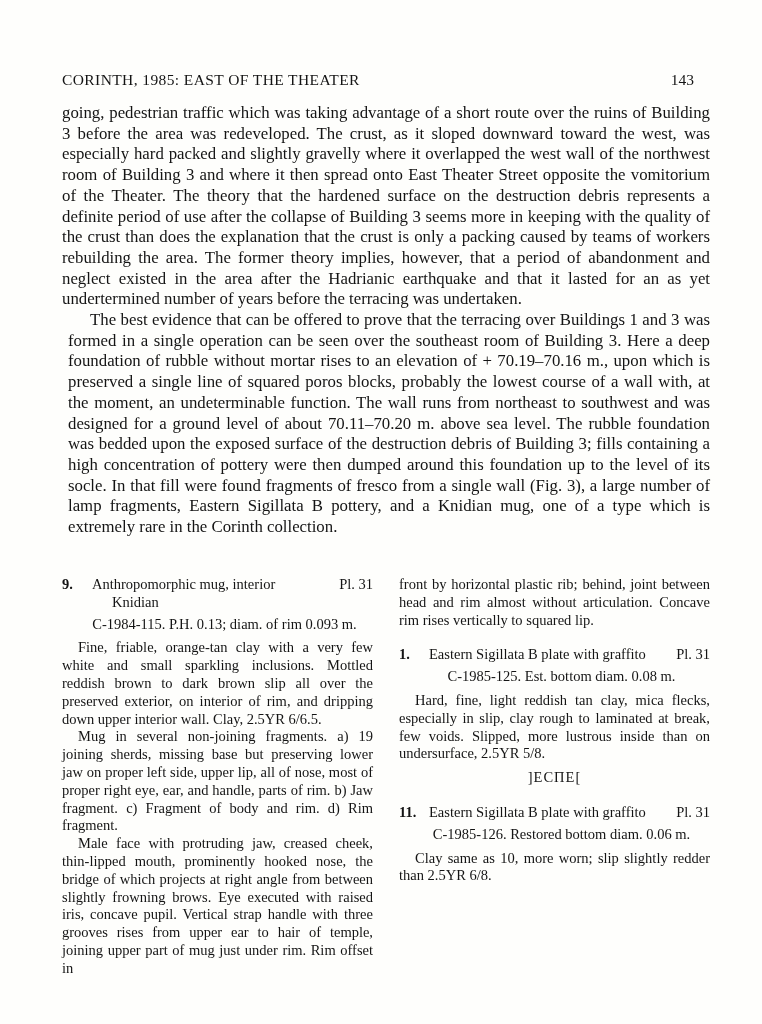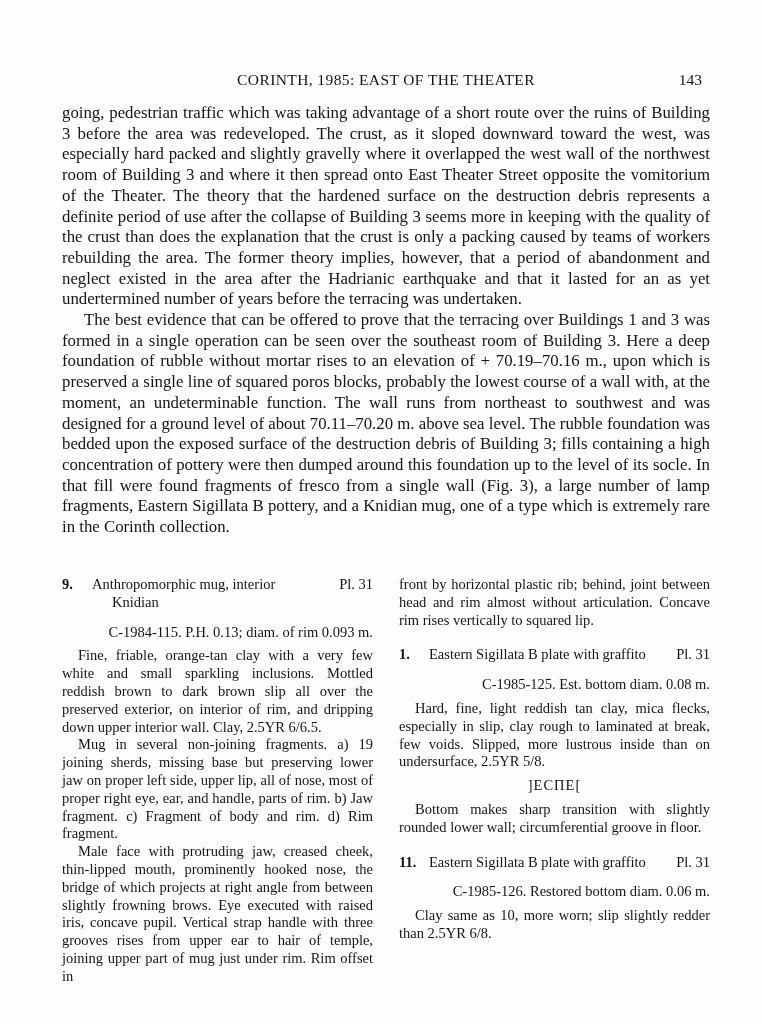--- a/index.html
+++ b/index.html
@@ -14,38 +14,38 @@
     box-sizing: border-box;
   }
   
   .page-header {
     position: absolute;
     top: 71px; left: 62px; right: 52px;
     height: 20px;
     font-size: 15.5px;
   }
   .running-title {
-    text-align: center;
+    text-align: left;
     letter-spacing: 0.4px;
   }
   .page-number {
     position: absolute;
-    right: 8px; top: 0;
+    right: 16px; top: 0;
   }
   
   .body-text {
     position: absolute;
     top: 103px; left: 62px;
     width: 648px;
     font-size: 16.8px;
     line-height: 20.7px;
     text-align: justify;
   }
   .body-text p { margin: 0; }
-  .body-text p.indent { text-indent: 22px; }
+  .body-text p.indent { text-indent: 22px; margin-left: 6px; }
   
   .catalog {
     position: absolute;
     top: 576px; left: 62px;
     width: 648px;
     font-size: 14.5px;
     line-height: 17.8px;
     display: flex;
     gap: 26px;
   }
@@ -54,23 +54,23 @@
     display: flex;
     align-items: flex-start;
     text-align: left;
     margin-bottom: 2px;
   }
   .entry-num { font-weight: bold; flex: 0 0 30px; }
   .entry-title { flex: 1 1 auto; }
   .title-line2 { display: block; padding-left: 20px; }
   .entry-plate { margin-left: 24px; white-space: nowrap; }
   .c-number {
-    text-align: right;
+    text-align: center;
     padding-left: 14px;
-    margin: 12px 0 6px 0;
+    margin: 4px 0 6px 0;
     font-family: Liberation Serif, serif;
   }
   .cat-para { margin: 0; text-indent: 16px; }
   .cat-para.noindent { text-indent: 0; }
   .block-gap { margin-top: 17px; }
   .graffito {
     text-align: center;
     text-indent: 0;
     margin: 6px 0 6px 0;
     letter-spacing: 1px;
@@ -119,21 +119,20 @@
       <div class="entry-head block-gap">
         <span class="entry-num">1.</span>
         <span class="entry-title">Eastern Sigillata B plate with graffito</span>
         <span class="entry-plate">Pl. 31</span>
       </div>
 
       <div class="c-number">C-1985-125. Est. bottom diam. 0.08 m.</div>
 
       <p class="cat-para">Hard, fine, light reddish tan clay, mica flecks, especially in slip, clay rough to laminated at break, few voids. Slipped, more lustrous inside than on undersurface, 2.5YR 5/8.</p>
       <p class="cat-para graffito">]ΕCΠΕ[</p>
-      <p class="cat-para">Bottom makes sharp transition with slightly rounded lower wall; circumferential groove in floor.</p>
 
       <div class="entry-head block-gap">
         <span class="entry-num">11.</span>
         <span class="entry-title">Eastern Sigillata B plate with graffito</span>
         <span class="entry-plate">Pl. 31</span>
       </div>
 
       <div class="c-number">C-1985-126. Restored bottom diam. 0.06 m.</div>
 
       <p class="cat-para"><span>Clay same as </span><span class="bold">10</span><span>, more worn; slip slightly redder than 2.5YR 6/8.</span></p>

